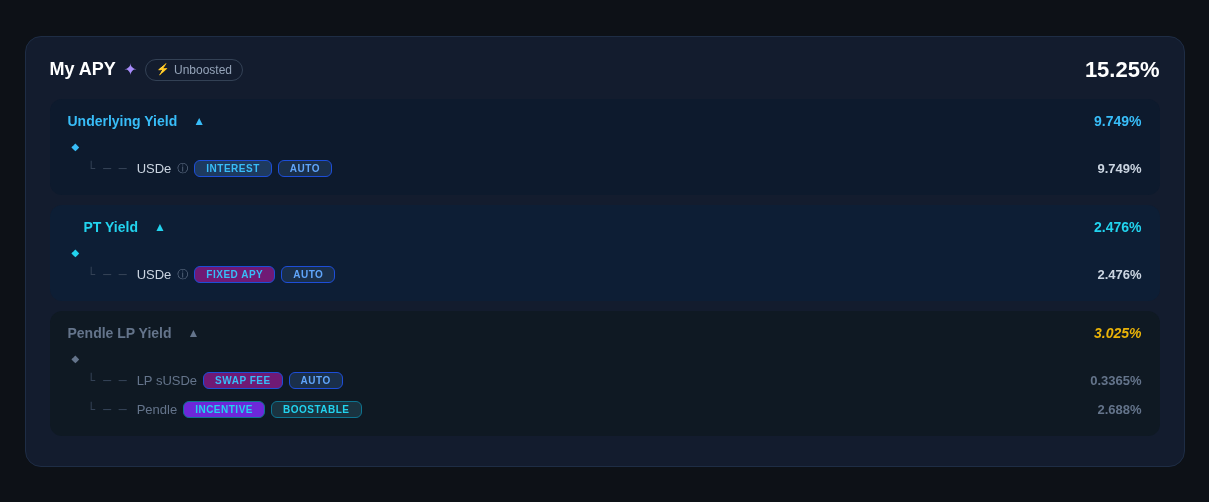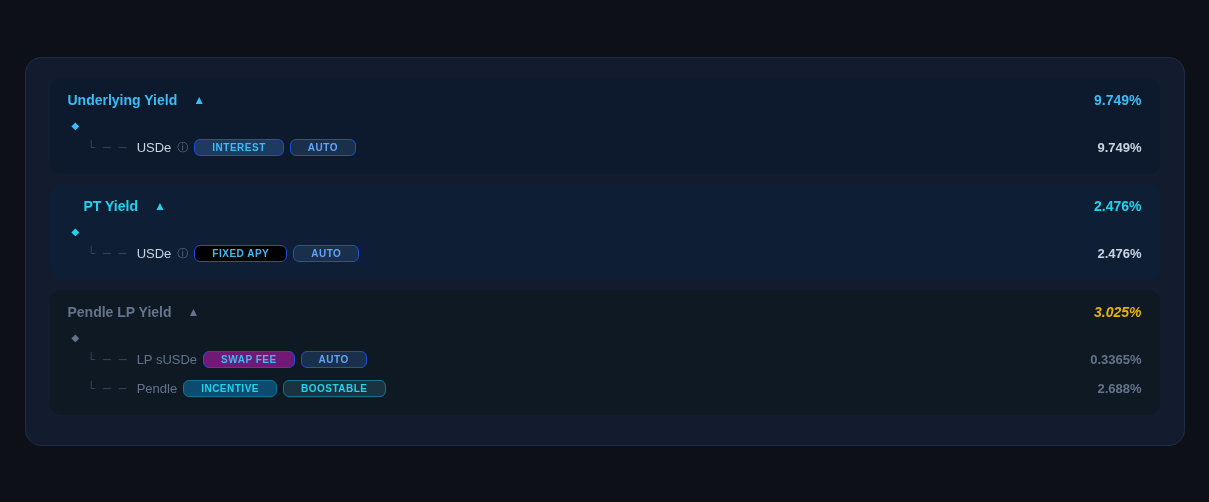--- a/index.html
+++ b/index.html
@@ -122,30 +122,30 @@
       font-size: 13px;
     }
     .row-label.muted { color: #64748b; text-align: center; }
     .info-icon {
       color: #64748b;
       font-size: 11px;
       cursor: pointer;
     }
     .tag {
       border-radius: 6px;
-      padding: 2px 17px;
+      padding: 2px 11px;
       font-size: 10px;
       font-weight: 700;
       letter-spacing: 0.5px;
     }
     .tag-interest { background: #1e3a5f; color: #38bdf8; border: 1px solid #1d4ed8; }
     .tag-auto { background: #1a2f4a; color: #60a5fa; border: 1px solid #1d4ed8; }
-    .tag-fixed { background: #000000; color: #38bdf8; border: 1px solid #1d4ed8; }
+    .tag-fixed { background: #701a75; color: #38bdf8; border: 1px solid #1d4ed8; }
     .tag-swap { background: #701a75; color: #38bdf8; border: 1px solid #1d4ed8; }
-    .tag-incentive { background: #0c4a6e; color: #22d3ee; border: 1px solid #0e7490; }
+    .tag-incentive { background: #6d28d9; color: #22d3ee; border: 1px solid #0e7490; }
     .tag-boostable { background: #1a3340; color: #22d3ee; border: 1px solid #0e7490; }
     .row-value {
       font-size: 13px;
       font-weight: 600;
       color: #cbd5e1;
     }
     .row-value.muted { color: #64748b; text-align: right; }
 
     
     .sub-section {
@@ -157,20 +157,31 @@
       font-family: monospace;
       font-size: 13px;
       margin-right: 4px;
     }
   </style>
 </head>
 <body>
 
 <div class="widget">
 
+  <div class="header-row">
+    <div class="header-left">
+      <span class="header-title">My APY</span>
+      <span class="star-icon">✦</span>
+      <div class="unboosted-badge">
+        <span class="bolt-icon">⚡</span>
+        <span>Unboosted</span>
+      </div>
+    </div>
+    <span class="header-apy">15.25%</span>
+  </div>
 
   <div class="section-card">
     <div class="section-header">
       <div class="section-title blue">
         <span>Underlying Yield</span>
         <span class="chevron-icon">▲</span>
       </div>
       <span class="section-value blue">9.749%</span>
     </div>
     <div class="sub-section">

